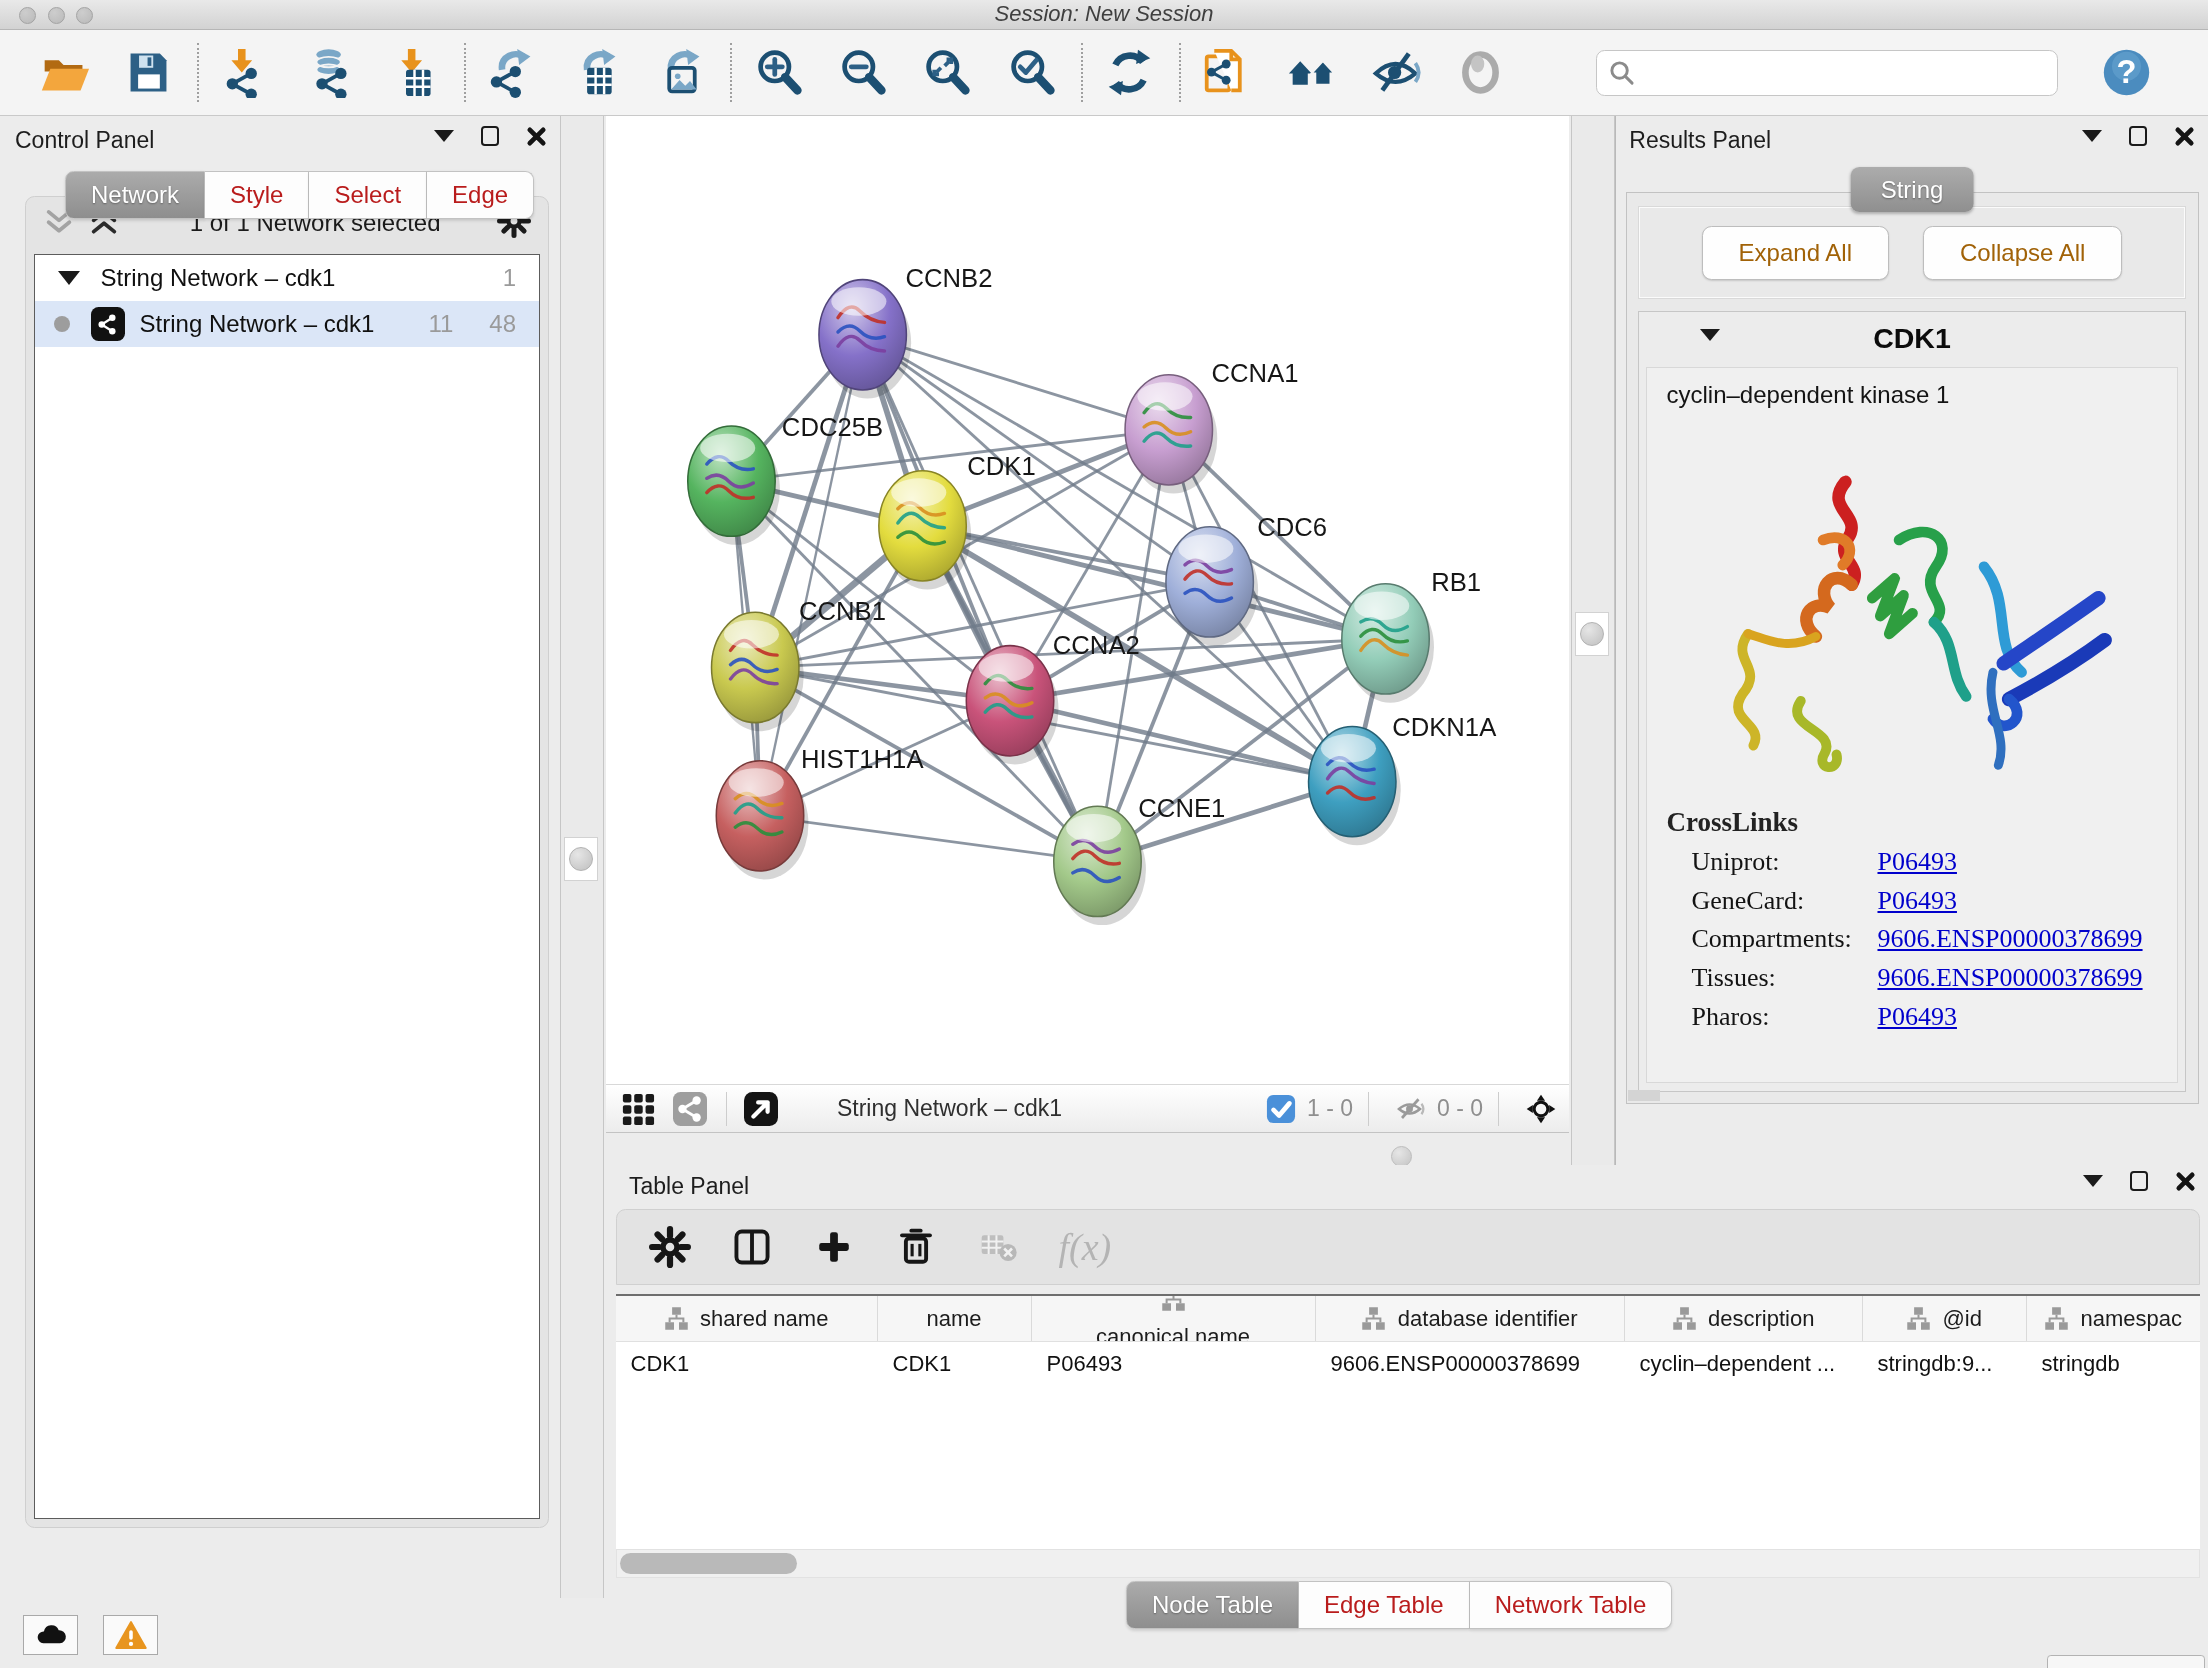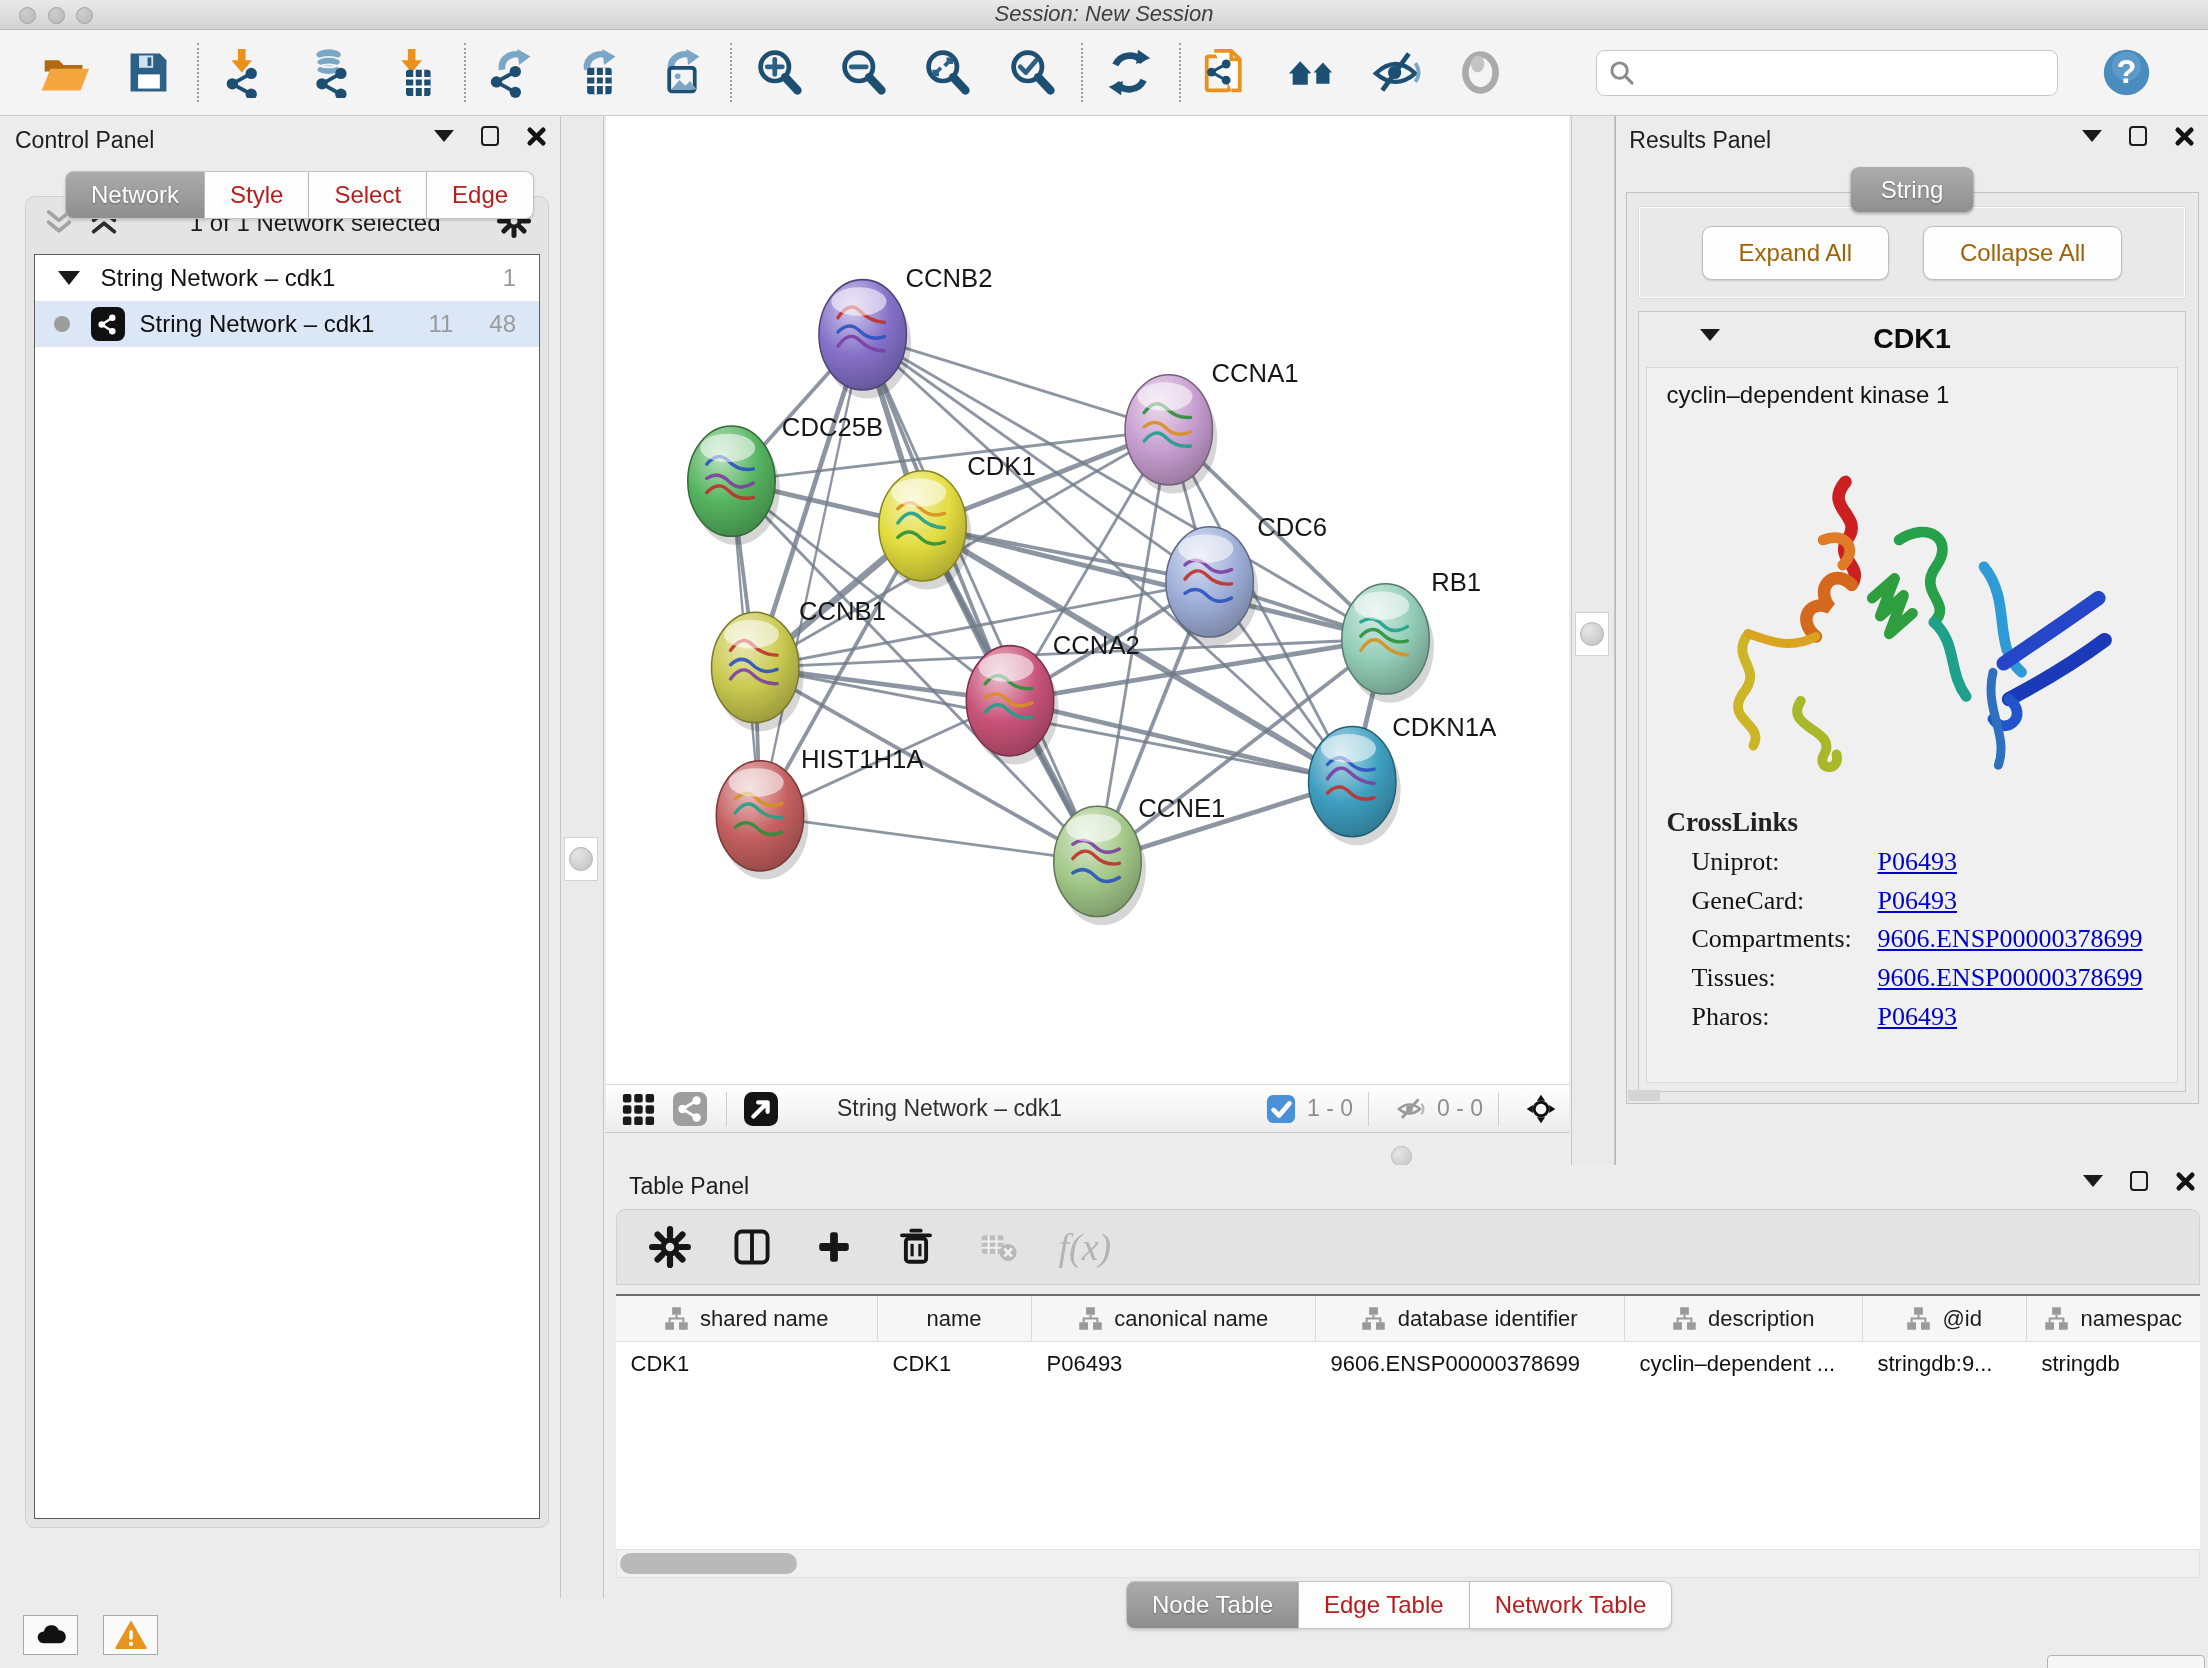--- a/index.html
+++ b/index.html
@@ -778,21 +778,21 @@
             <rect x="6.5" y="1" width="7" height="6" fill="#9a9a9a"></rect>
             <rect x="1" y="13" width="7" height="6" fill="#9a9a9a"></rect>
             <rect x="12" y="13" width="7" height="6" fill="#9a9a9a"></rect>
             <path d="M10 7v3 M4.5 13v-3h11v3" stroke="#9a9a9a" stroke-width="1.6" fill="none"></path>
           </svg>
           <span>shared name</span>
         </div>
         <div class="tp-hcell" style="width: 154px;">
           <span>name</span>
         </div>
-        <div class="tp-hcell" style="width: 284px;">
+        <div class="tp-hcell" style="width: 284px; flex-direction: column;">
           <svg viewBox="0 0 20 20">
             <rect x="6.5" y="1" width="7" height="6" fill="#9a9a9a"></rect>
             <rect x="1" y="13" width="7" height="6" fill="#9a9a9a"></rect>
             <rect x="12" y="13" width="7" height="6" fill="#9a9a9a"></rect>
             <path d="M10 7v3 M4.5 13v-3h11v3" stroke="#9a9a9a" stroke-width="1.6" fill="none"></path>
           </svg>
           <span>canonical name</span>
         </div>
         <div class="tp-hcell" style="width: 309px;">
           <svg viewBox="0 0 20 20">

